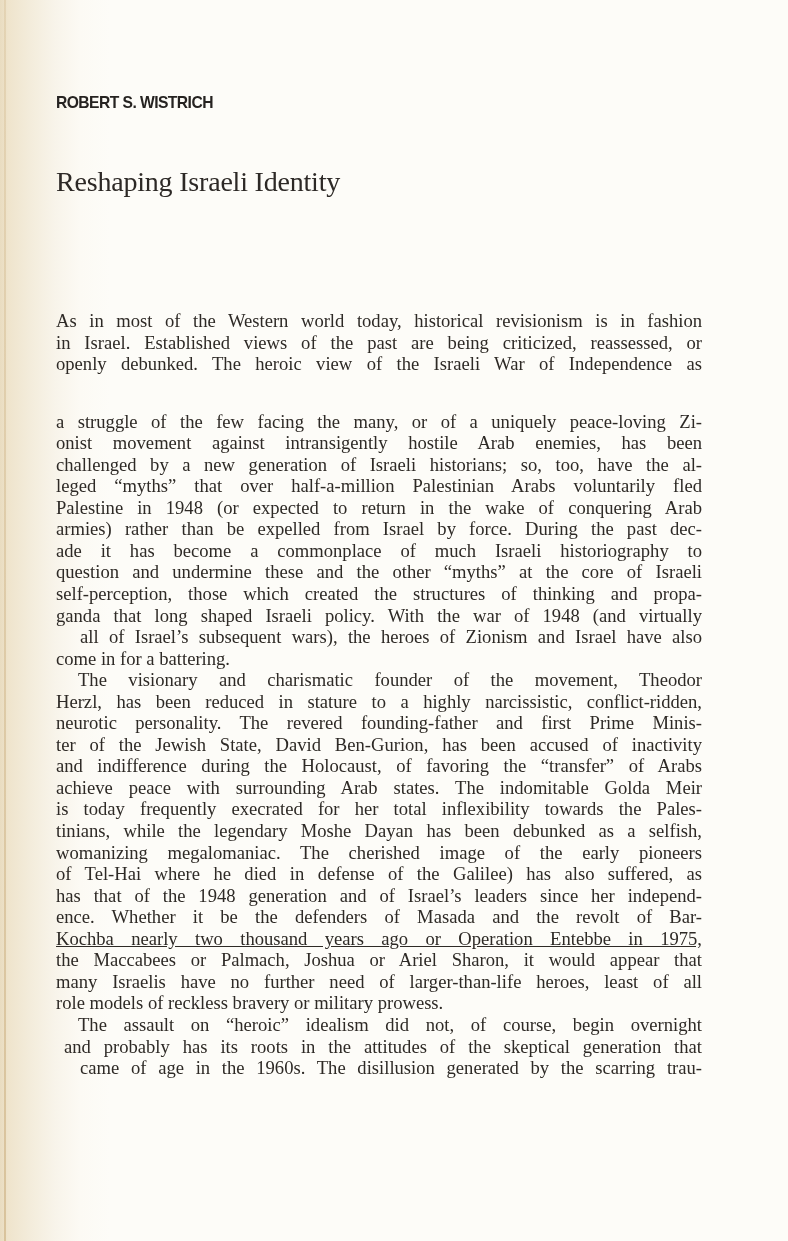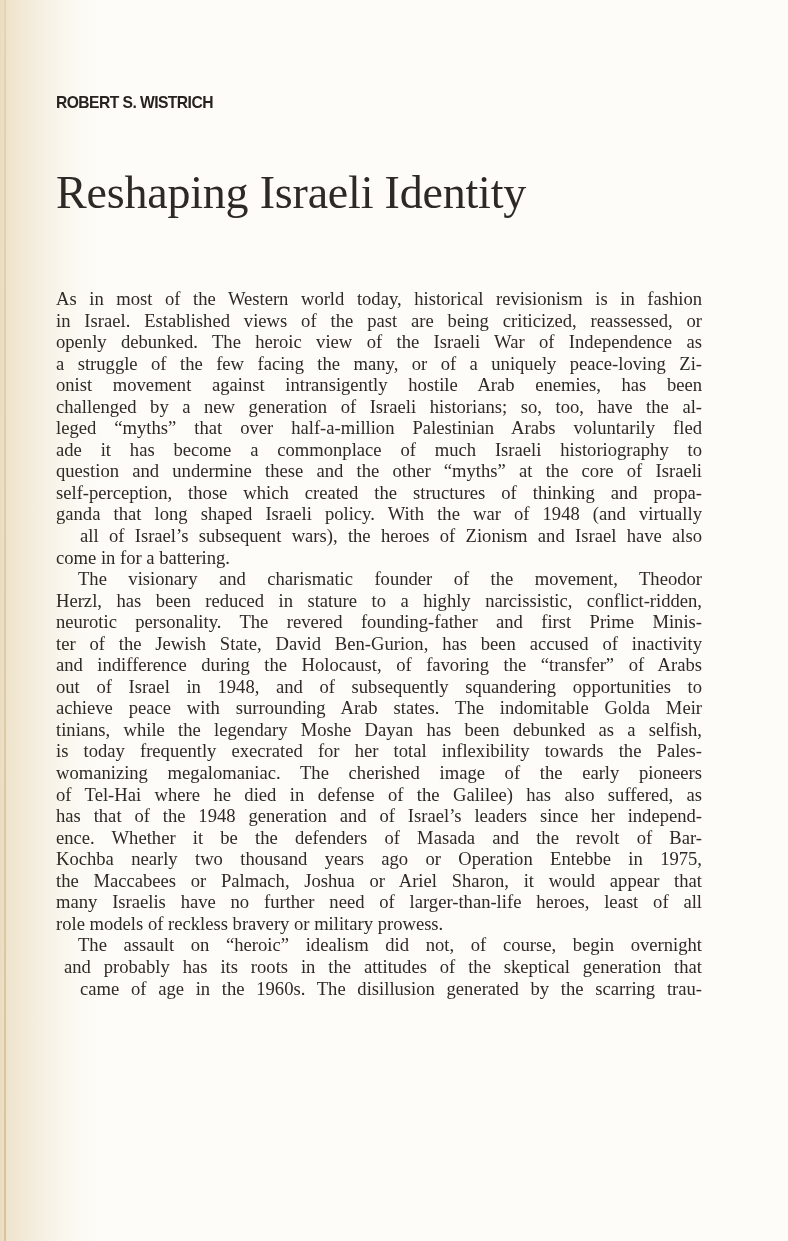--- a/index.html
+++ b/index.html
@@ -48,30 +48,30 @@
       letter-spacing: -0.6px;
       color: #262321;
       transform: scaleX(0.92);
       transform-origin: left center;
     }
     .title {
       position: absolute;
       left: 56px;
       top: 166px;
       font-family: "Liberation Serif", "DejaVu Serif", serif;
-      font-size: 46px;
+      font-size: 28px;
       font-weight: normal;
       color: #2d2926;
       letter-spacing: -0.2px;
       margin: 0;
     }
     .body-text {
       position: absolute;
       left: 56px;
-      top: 288px;
+      top: 310px;
       width: 646px;
       font-size: 18.6px;
       line-height: 21.55px;
       color: #2e2a26;
     }
     .line {
       display: block;
       white-space: nowrap;
       text-align: justify;
       text-align-last: justify;
@@ -91,46 +91,47 @@
   <div class="gutter-line"></div>
 
   <div class="author">ROBERT S. WISTRICH</div>
   <h1 class="title">Reshaping Israeli Identity</h1>
 
   <div class="body-text">
     <div>
       <span class="line" style="white-space: normal;">As in most of the Western world today, historical revisionism is in fashion</span>
       <span class="line" style="white-space: normal;">in Israel. Established views of the past are being criticized, reassessed, or</span>
       <span class="line" style="white-space: normal;">openly debunked. The heroic view of the Israeli War of Independence as</span>
-      <span class="line" style="white-space: normal;">a struggle of the few facing the many, or of a uniquely peace-loving Zi-</span>
+      <span class="line" style="white-space: normal; margin-top: 36px;">a struggle of the few facing the many, or of a uniquely peace-loving Zi-</span>
       <span class="line" style="white-space: normal;">onist movement against intransigently hostile Arab enemies, has been</span>
       <span class="line" style="white-space: normal;">challenged by a new generation of Israeli historians; so, too, have the al-</span>
       <span class="line" style="white-space: normal;">leged “myths” that over half-a-million Palestinian Arabs voluntarily fled</span>
+      <span class="line" style="white-space: normal;">Palestine in 1948 (or expected to return in the wake of conquering Arab</span>
+      <span class="line" style="white-space: normal;">armies) rather than be expelled from Israel by force. During the past dec-</span>
       <span class="line" style="white-space: normal;">ade it has become a commonplace of much Israeli historiography to</span>
       <span class="line" style="white-space: normal;">question and undermine these and the other “myths” at the core of Israeli</span>
       <span class="line" style="white-space: normal;">self-perception, those which created the structures of thinking and propa-</span>
       <span class="line" style="white-space: normal;">ganda that long shaped Israeli policy. With the war of 1948 (and virtually</span>
       <span class="line" style="white-space: normal; margin-left: 24px;">all of Israel’s subsequent wars), the heroes of Zionism and Israel have also</span>
       <span class="line last" style="white-space: normal;">come in for a battering.</span>
     </div>
     <div>
       <span class="line indent" style="white-space: normal;">The visionary and charismatic founder of the movement, Theodor</span>
       <span class="line" style="white-space: normal;">Herzl, has been reduced in stature to a highly narcissistic, conflict-ridden,</span>
       <span class="line" style="white-space: normal;">neurotic personality. The revered founding-father and first Prime Minis-</span>
       <span class="line" style="white-space: normal;">ter of the Jewish State, David Ben-Gurion, has been accused of inactivity</span>
       <span class="line" style="white-space: normal;">and indifference during the Holocaust, of favoring the “transfer” of Arabs</span>
-      <span class="line" style="white-space: normal;">out of Israel in 1948, and of subsequently squandering opportunities to</span>
       <span class="line" style="white-space: normal;">achieve peace with surrounding Arab states. The indomitable Golda Meir</span>
+      <span class="line" style="white-space: normal;">is today frequently execrated for her total inflexibility towards the Pales-</span>
       <span class="line" style="white-space: normal;">tinians, while the legendary Moshe Dayan has been debunked as a selfish,</span>
-      <span class="line" style="white-space: normal;">is today frequently execrated for her total inflexibility towards the Pales-</span>
       <span class="line" style="white-space: normal;">womanizing megalomaniac. The cherished image of the early pioneers</span>
       <span class="line" style="white-space: normal;">of Tel-Hai where he died in defense of the Galilee) has also suffered, as</span>
       <span class="line" style="white-space: normal;">has that of the 1948 generation and of Israel’s leaders since her independ-</span>
       <span class="line" style="white-space: normal;">ence. Whether it be the defenders of Masada and the revolt of Bar-</span>
-      <span class="line" style="white-space: normal;">Kochba nearly two thousand years ago or Operation Entebbe in 1975,</span>
+      <span class="line" style="white-space: normal; text-decoration: underline;">Kochba nearly two thousand years ago or Operation Entebbe in 1975,</span>
       <span class="line" style="white-space: normal;">the Maccabees or Palmach, Joshua or Ariel Sharon, it would appear that</span>
       <span class="line" style="white-space: normal;">many Israelis have no further need of larger-than-life heroes, least of all</span>
       <span class="line last" style="white-space: normal;">role models of reckless bravery or military prowess.</span>
     </div>
     <div>
       <span class="line indent" style="white-space: normal;">The assault on “heroic” idealism did not, of course, begin overnight</span>
       <span class="line" style="white-space: normal; margin-left: 8px;">and probably has its roots in the attitudes of the skeptical generation that</span>
       <span class="line" style="white-space: normal; margin-left: 24px;">came of age in the 1960s. The disillusion generated by the scarring trau-</span>
     </div>
   </div>

